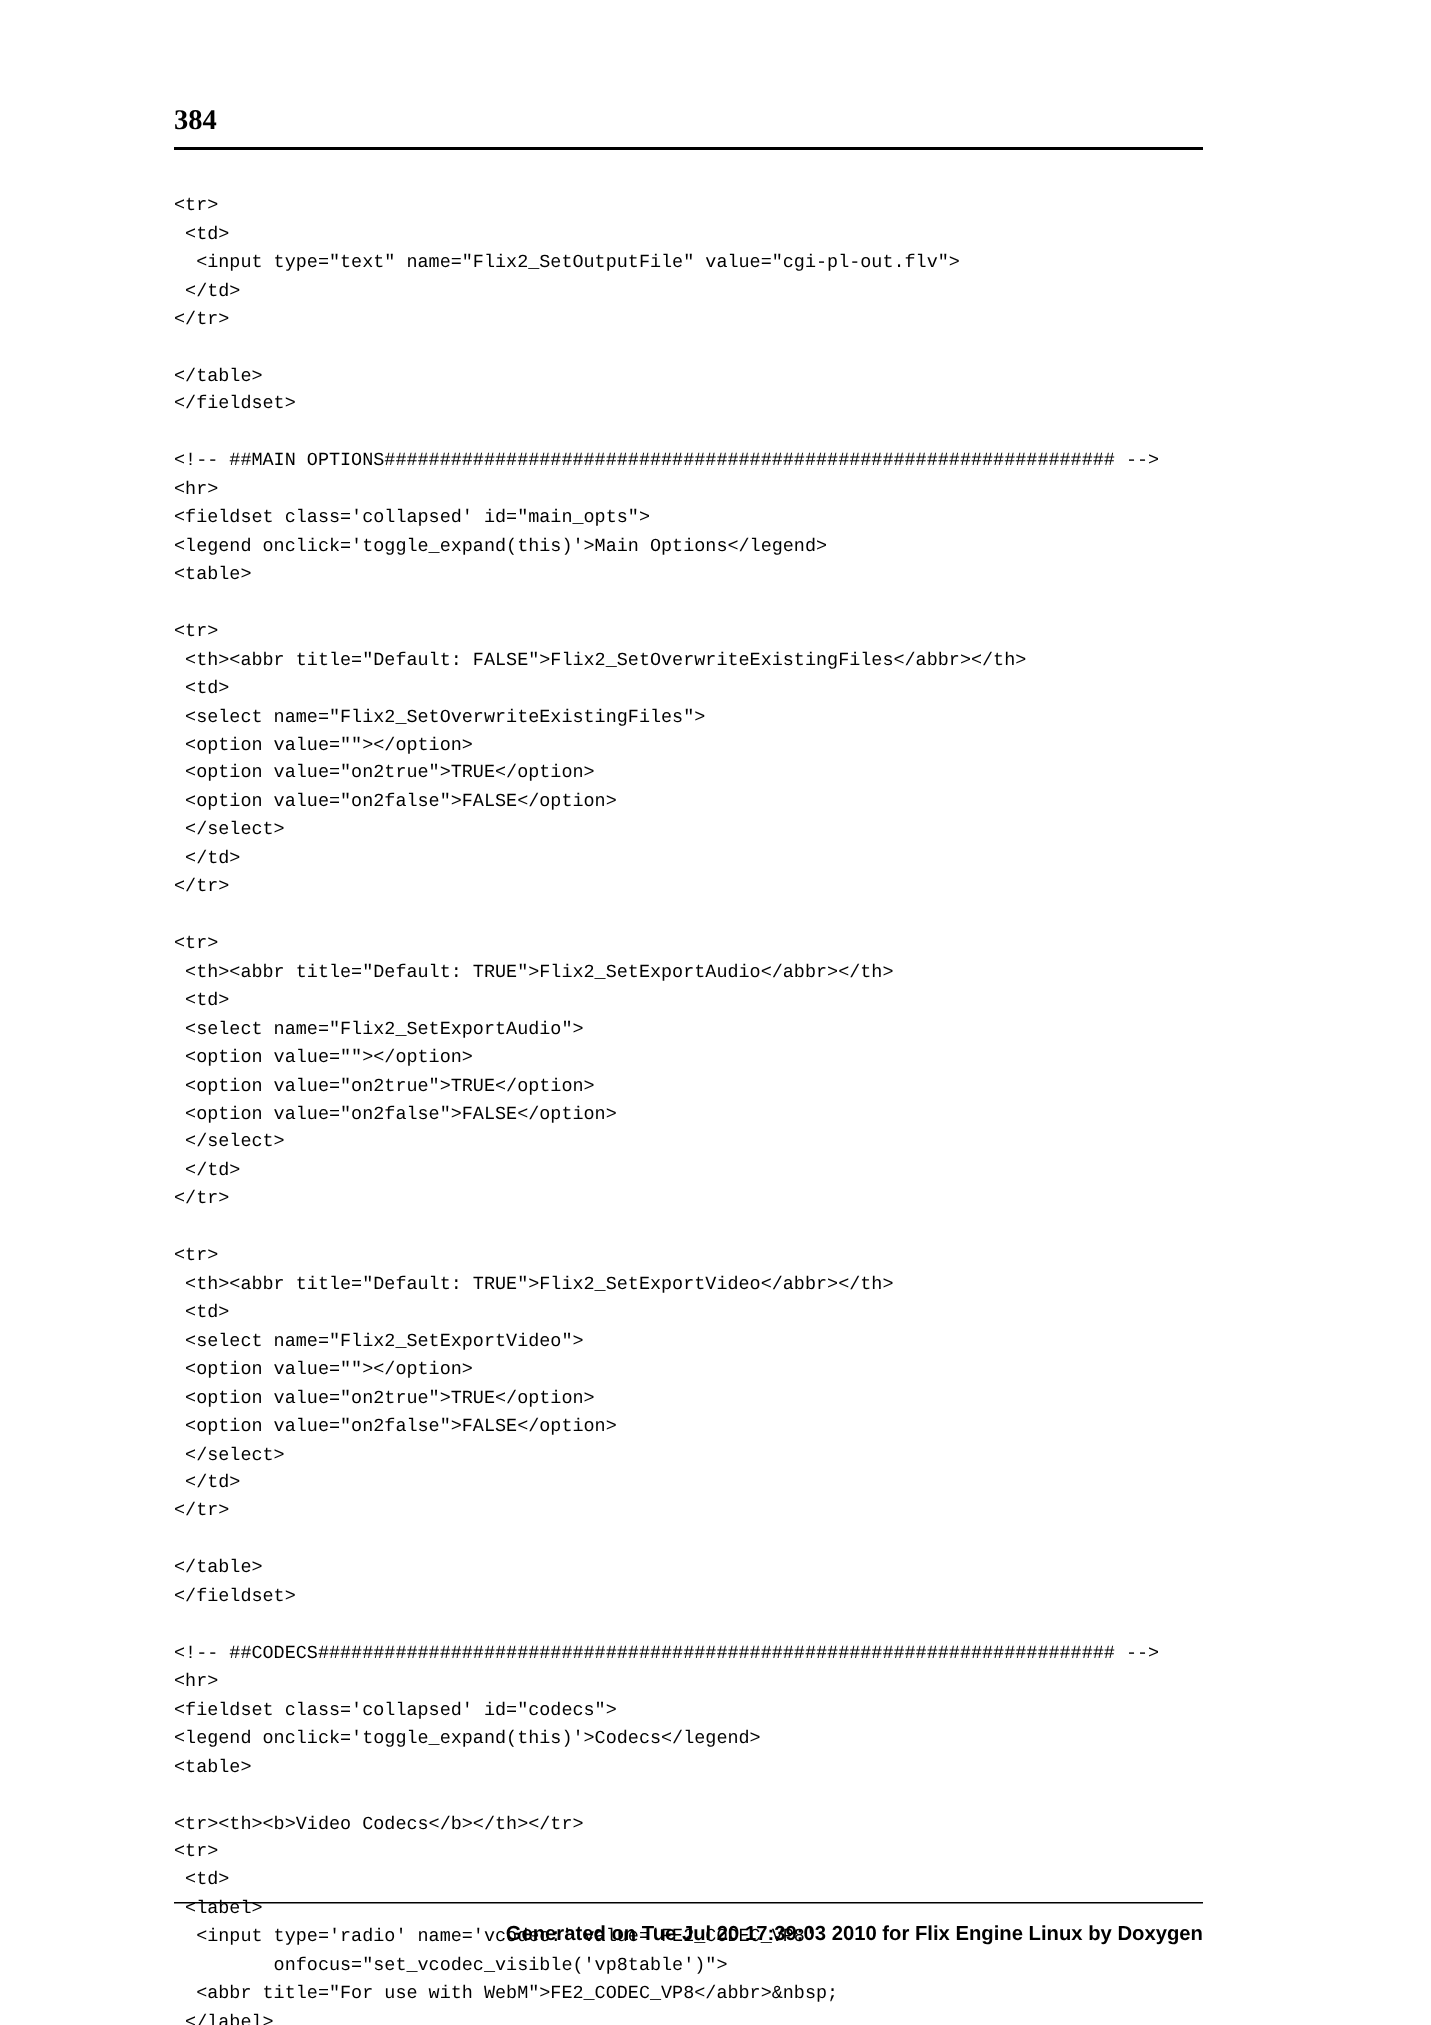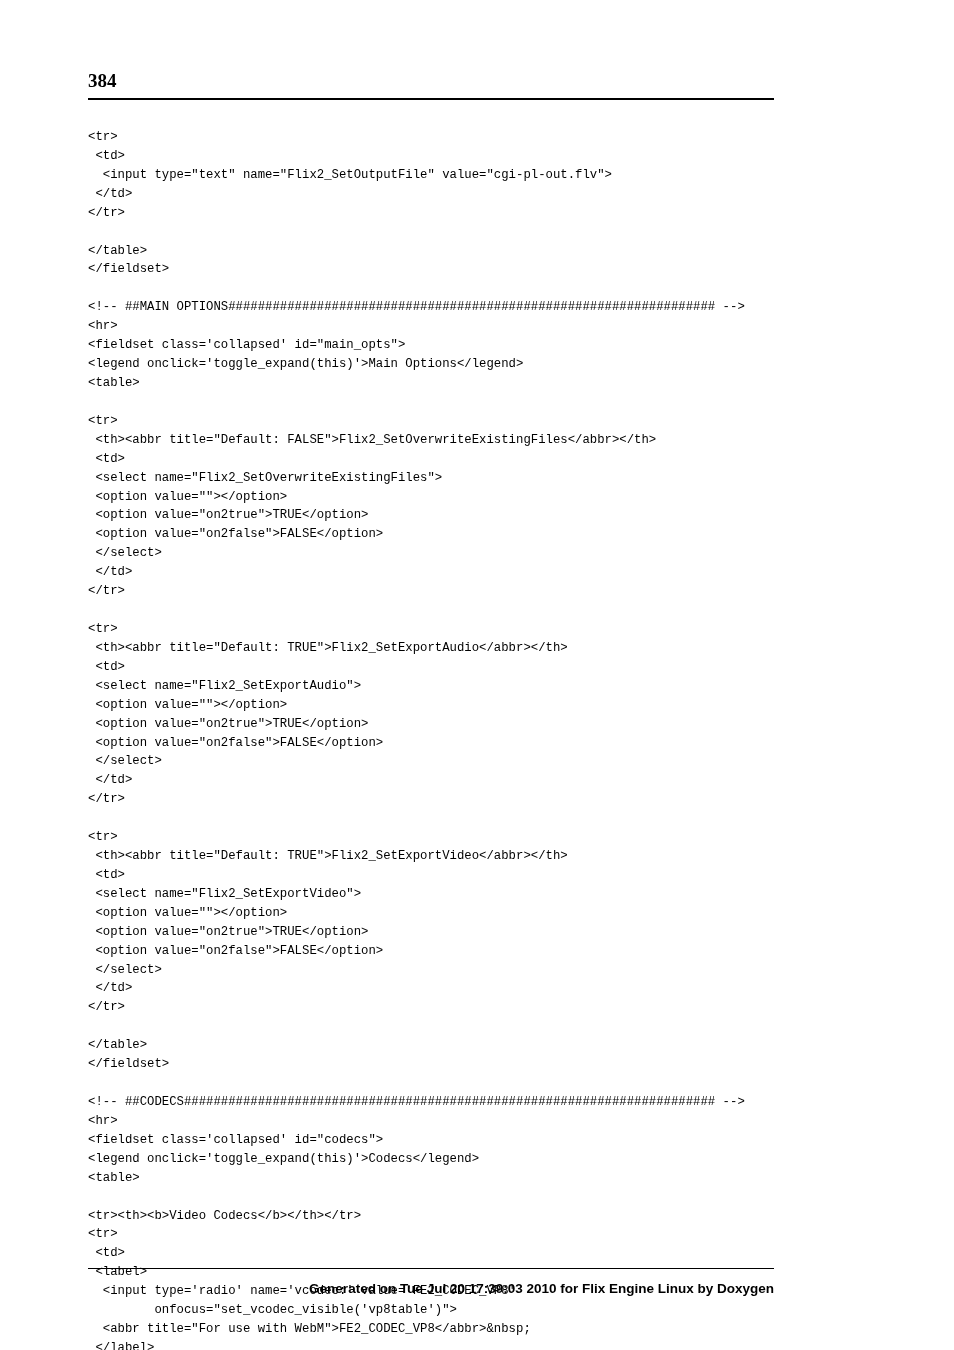--- a/index.html
+++ b/index.html
@@ -11,20 +11,21 @@
     background: #fff;
     font-family: "Times New Roman", Times, serif;
     color: #000;
   }
   .page {
     position: relative;
     width: 862px;
     height: 1350px;
     box-sizing: border-box;
     padding: 70px 88px 50px 88px;
+    margin-left: 28px;
   }
   .header {
     display: flex;
     justify-content: space-between;
     align-items: baseline;
     font-size: 19px;
     font-weight: bold;
     font-family: "Times New Roman", Times, serif;
     border-bottom: 2px solid #000;
     padding-bottom: 6px;

